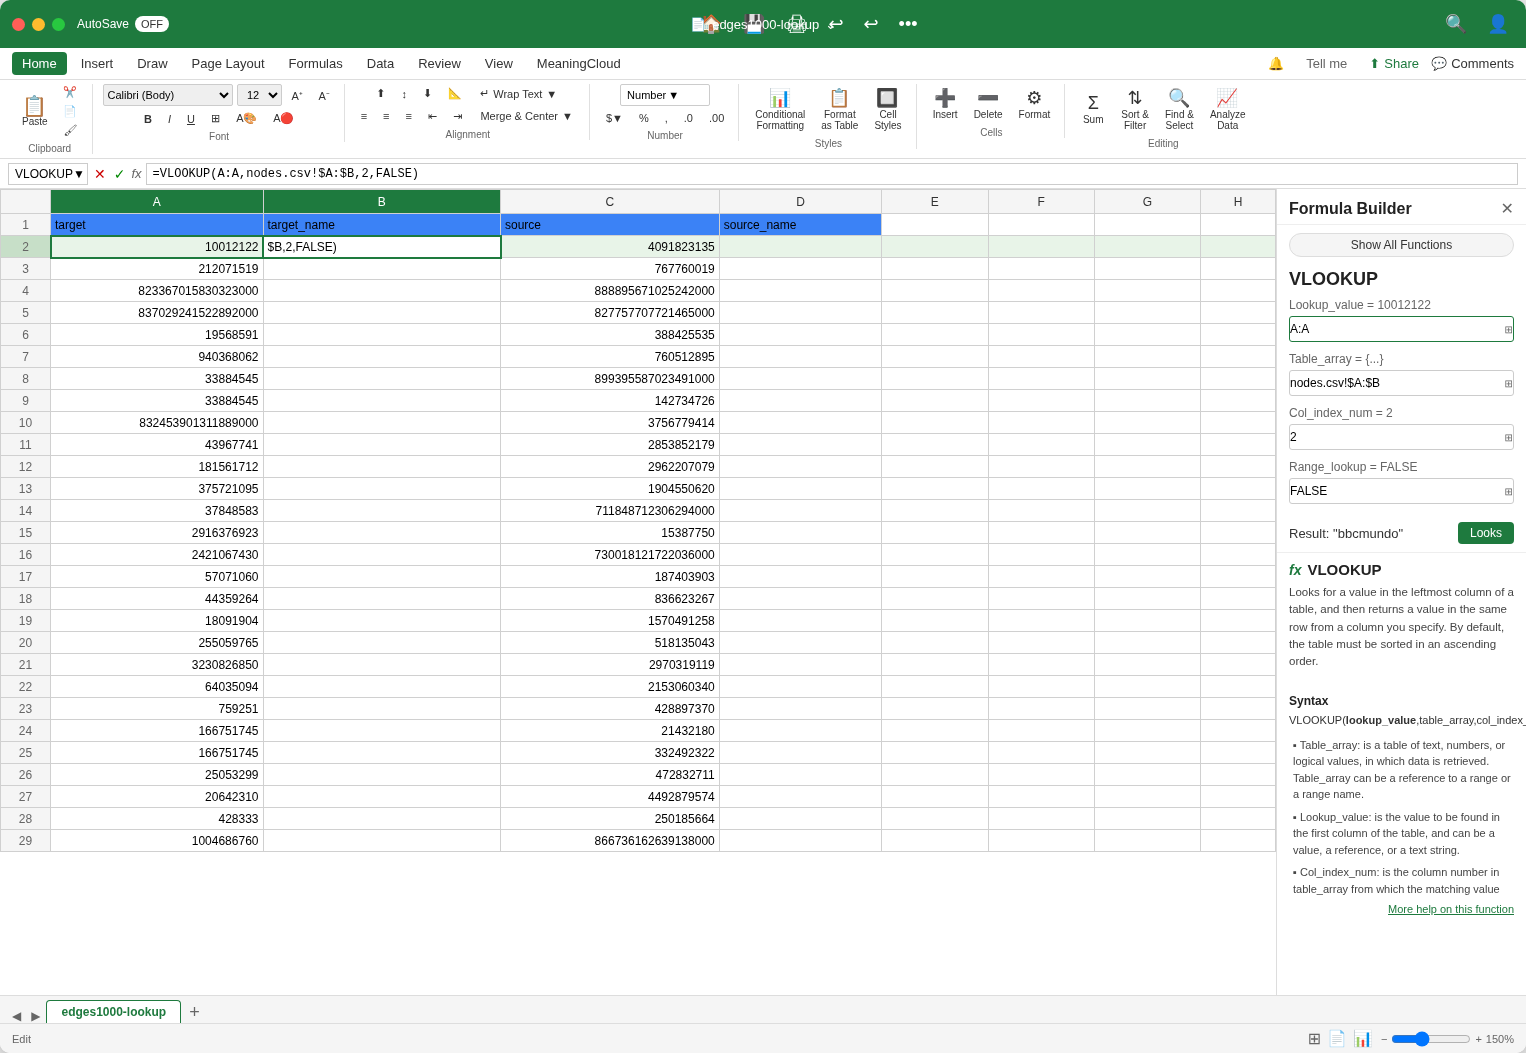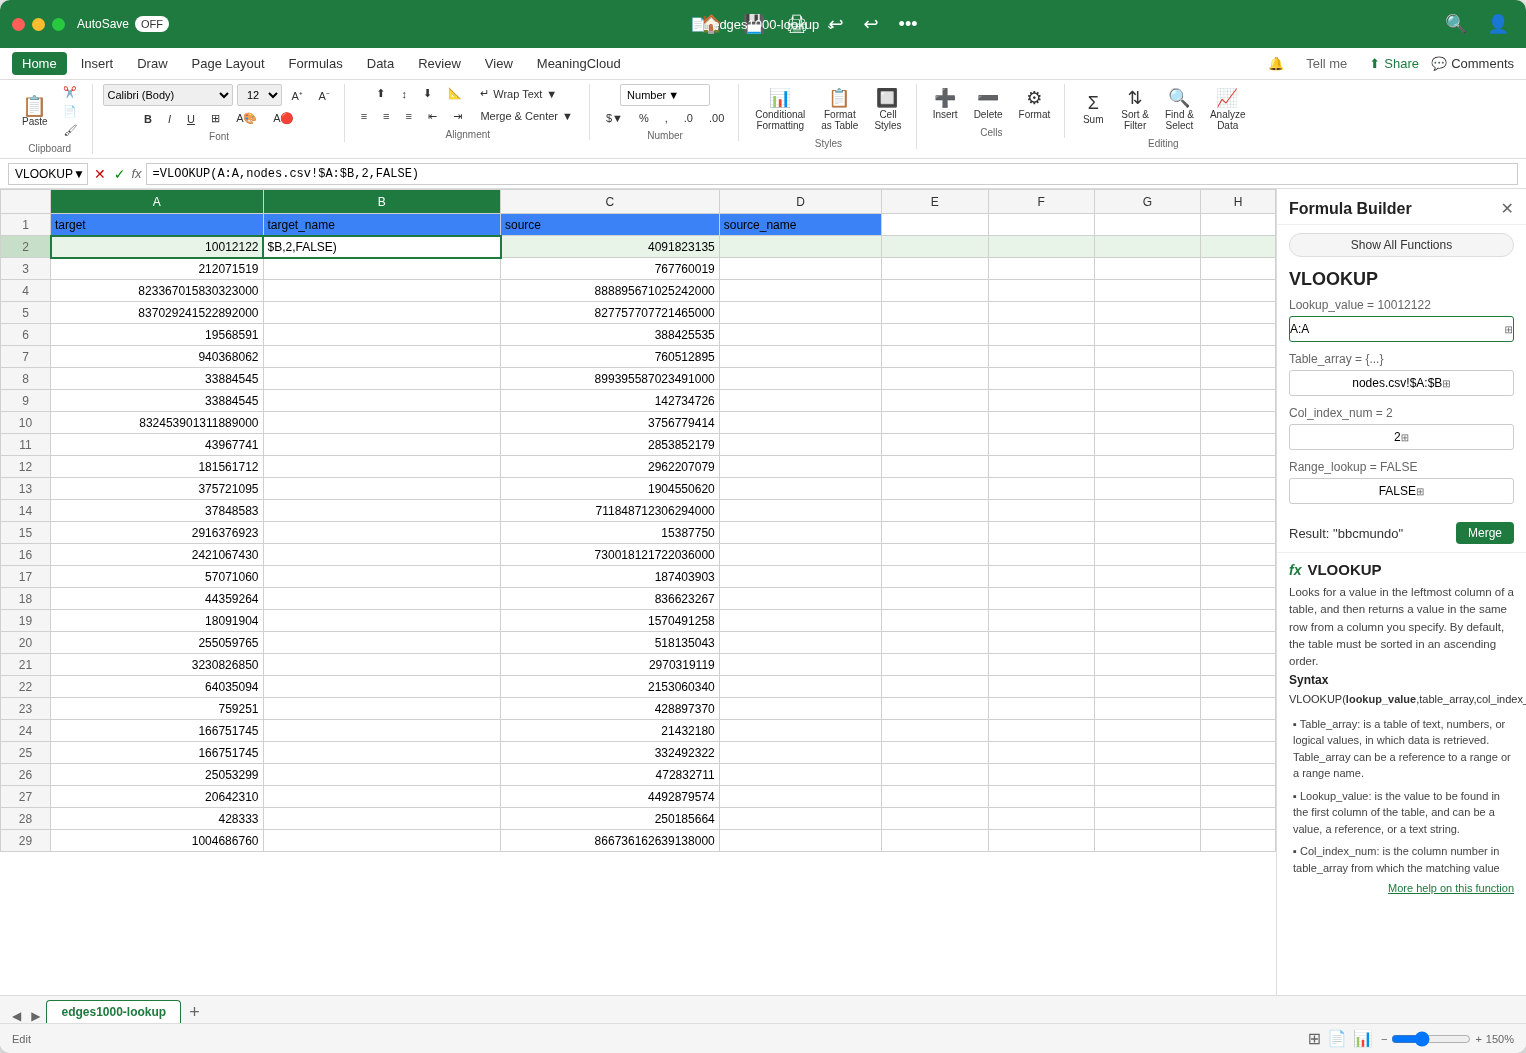--- a/index.html
+++ b/index.html
@@ -83,28 +83,28 @@
     .fb-header { display: flex; align-items: center; justify-content: space-between; padding: 10px 12px 6px; border-bottom: 1px solid #eee; }
     .fb-title { font-size: 16px; font-weight: 600; color: #222; }
     .fb-close { font-size: 16px; cursor: pointer; color: #666; background: none; border: none; }
     .fb-show-all { background: #f5f5f5; border: 1px solid #ddd; border-radius: 12px; padding: 4px 12px; font-size: 12px; cursor: pointer; color: #333; margin: 8px 12px; display: inline-block; }
     .fb-func-name { font-size: 18px; font-weight: 700; color: #222; padding: 4px 12px 8px; }
     .fb-params { padding: 0 12px; }
     .fb-param { margin-bottom: 10px; }
     .fb-param-label { font-size: 12px; color: #333; margin-bottom: 4px; }
     .fb-param-label span { color: #666; }
     .fb-param-input { width: 100%; border: 1.5px solid #1e7a3e; border-radius: 3px; height: 26px; padding: 2px 0; font-size: 12px; display: flex; align-items: center; justify-content: space-between; }
-    .fb-param-input-gray { border-color: #ccc; justify-content: center; }
+    .fb-param-input-gray { border-color: #ccc; }
     .fb-result { padding: 8px 12px; font-size: 13px; color: #333; display: flex; align-items: center; justify-content: space-between; }
     .fb-result-done { background: #1e7a3e; color: #fff; border: none; border-radius: 4px; padding: 4px 12px; font-size: 12px; cursor: pointer; }
     .fb-desc-section { padding: 8px 12px; border-top: 1px solid #eee; }
     .fb-func-header { display: flex; align-items: center; gap: 6px; margin-bottom: 6px; }
     .fb-fx { color: #1e7a3e; font-style: italic; font-size: 14px; font-weight: bold; }
     .fb-func-big { font-size: 15px; font-weight: 700; color: #222; }
-    .fb-desc-text { font-size: 11.5px; color: #444; line-height: 1.5; margin-bottom: 3px; }
+    .fb-desc-text { font-size: 11.5px; color: #444; line-height: 1.5; margin-bottom: 24px; }
     .fb-syntax-label { font-size: 12px; font-weight: 700; color: #222; margin-bottom: 4px; }
     .fb-syntax-text { font-size: 11px; color: #333; line-height: 1.5; margin-bottom: 8px; }
     .fb-syntax-text b { font-weight: 700; }
     .fb-bullet { font-size: 11px; color: #444; margin-bottom: 6px; line-height: 1.5; padding-left: 4px; }
     .fb-bullet::before { content: "▪ "; }
     .fb-more-link { font-size: 11px; color: #1e7a3e; cursor: pointer; text-decoration: underline; display: block; text-align: right; margin-top: 4px; }
     
     
     .status-bar { height: 30px; background: #f5f5f5; border-top: 1px solid #ddd; display: flex; align-items: center; padding: 0 12px; flex-shrink: 0; gap: 12px; }
     .status-text { font-size: 11px; color: #666; }
@@ -736,21 +736,21 @@
           </div>
         </div>
       </div>
 
       <div class="fb-result">
         <span>
           <span>Result:</span>
           <span> </span>
           <span>"bbcmundo"</span>
         </span>
-        <button class="fb-result-done">Merge</button>
+        <button class="fb-result-done">Looks</button>
       </div>
 
       <div class="fb-desc-section">
         <div class="fb-func-header">
           <span class="fb-fx">fx</span>
           <span class="fb-func-big">VLOOKUP</span>
         </div>
         <p class="fb-desc-text">Looks for a value in the leftmost column of a table, and then returns a value in the same row from a column you specify. By default, the table must be sorted in an ascending order.</p>
         <div class="fb-syntax-label">Syntax</div>
         <p class="fb-syntax-text">

